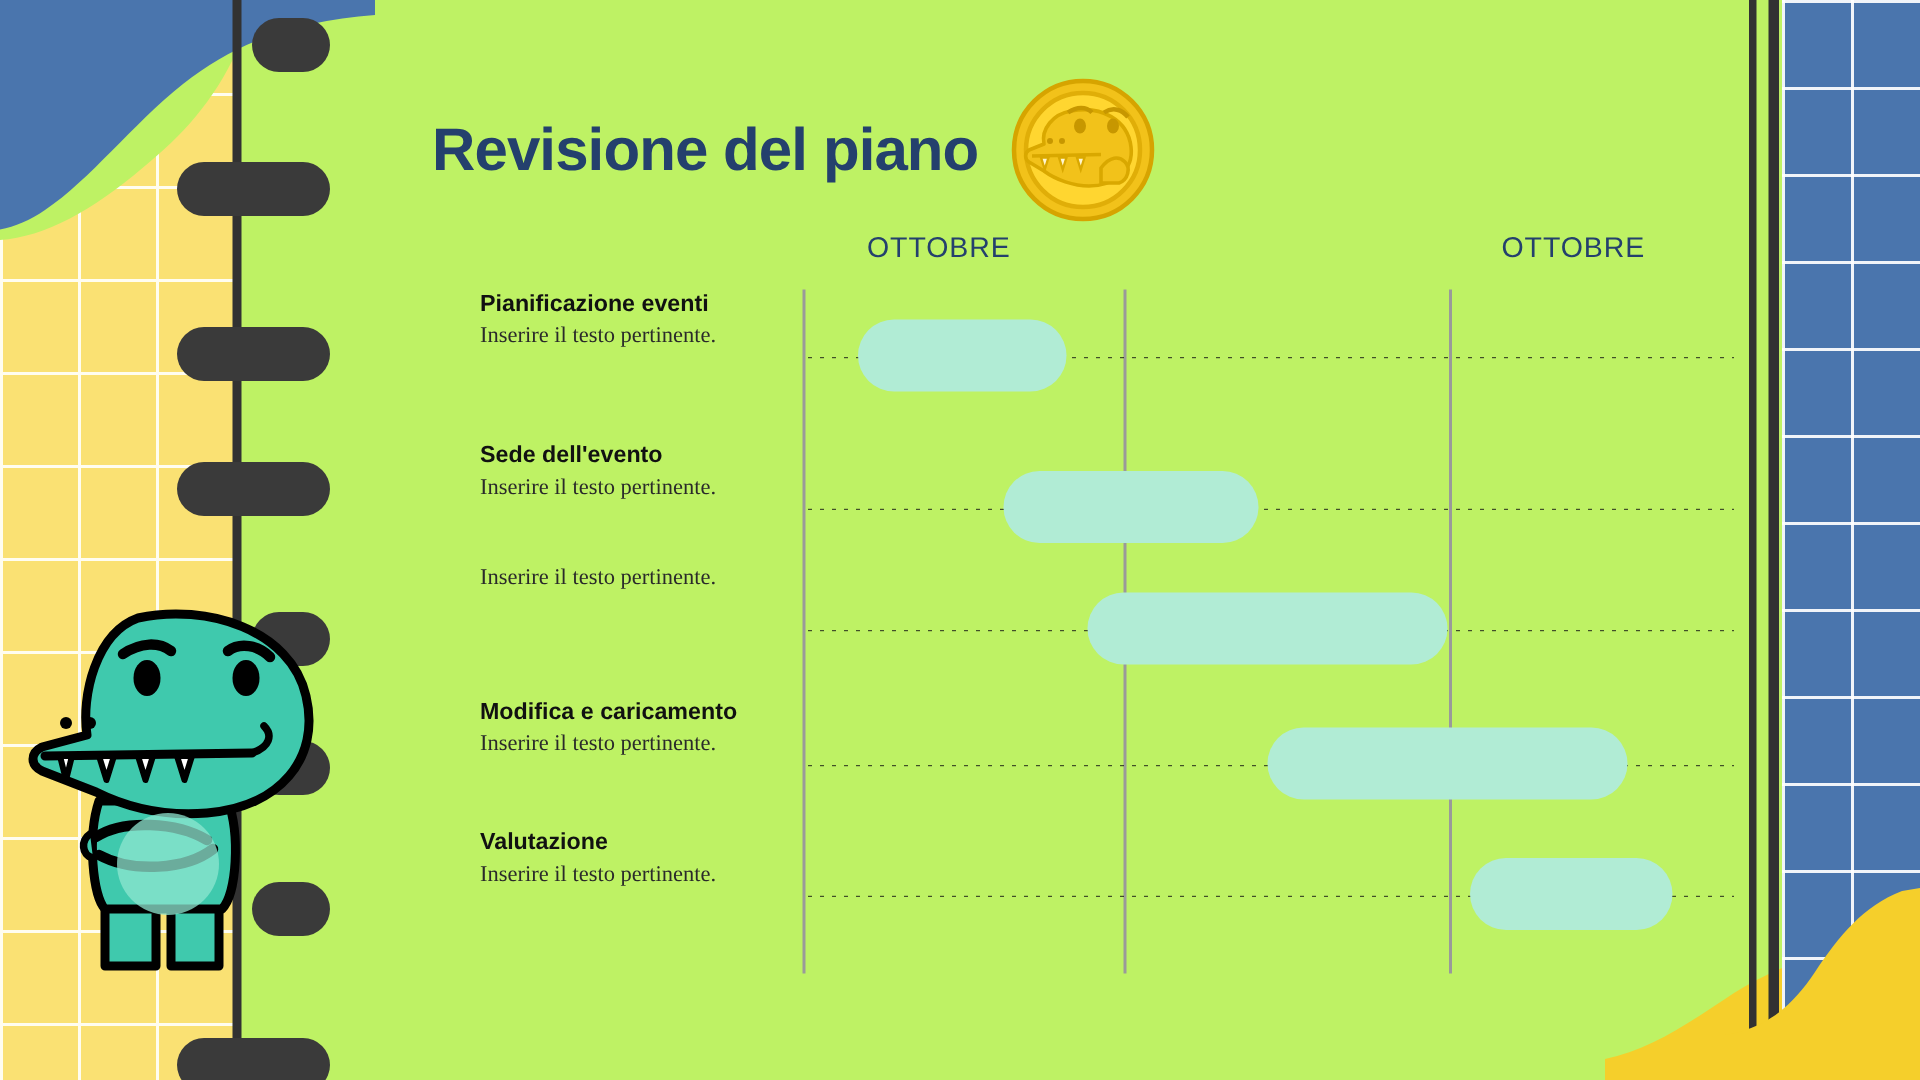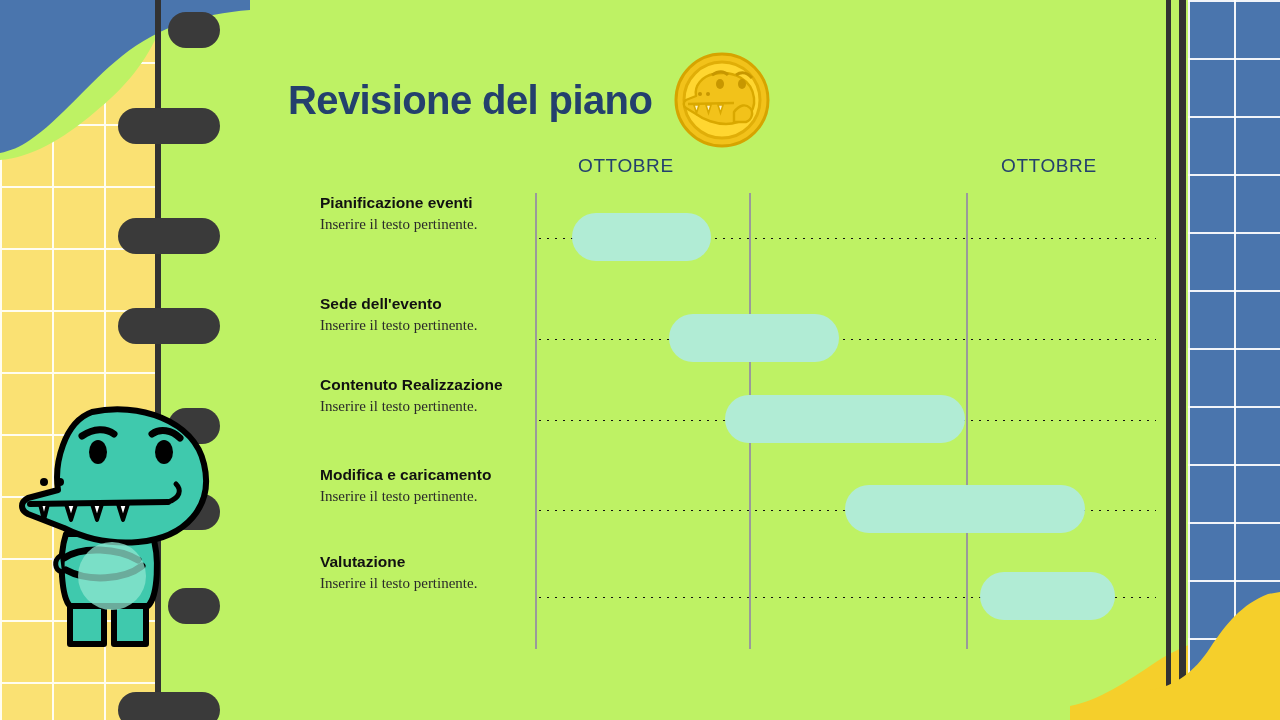--- a/index.html
+++ b/index.html
@@ -289,21 +289,20 @@
         <div class="row-labels">
           <div class="row-title">Sede dell'evento</div>
           <div class="row-sub">Inserire il testo pertinente.</div>
         </div>
         <div class="dotline"></div>
         <div class="bar" style="left:381px; width:170px;"></div>
       </div>
 
       <div class="row" style="top:182px;">
         <div class="row-labels">
-          <div class="row-title">Contenuto Realizzazione</div>
           <div class="row-sub">Inserire il testo pertinente.</div>
         </div>
         <div class="dotline"></div>
         <div class="bar" style="left:437px; width:240px;"></div>
       </div>
 
       <div class="row" style="top:272px;">
         <div class="row-labels">
           <div class="row-title">Modifica e caricamento</div>
           <div class="row-sub">Inserire il testo pertinente.</div>

